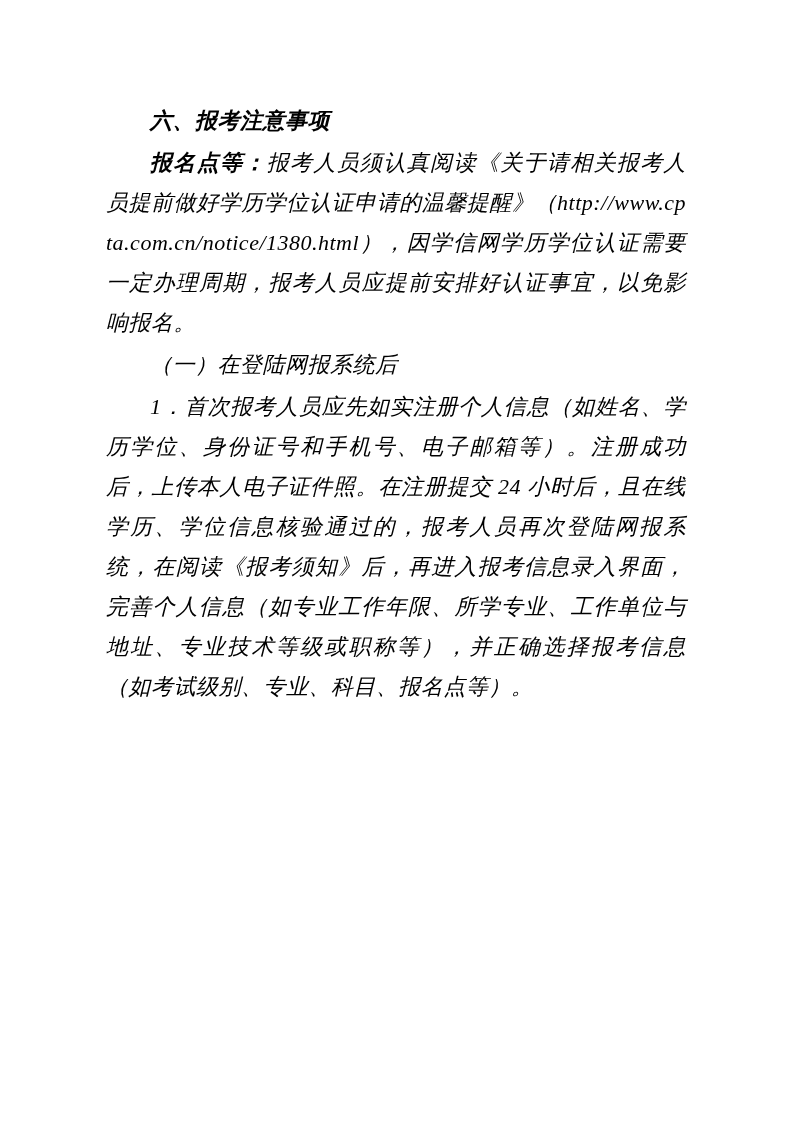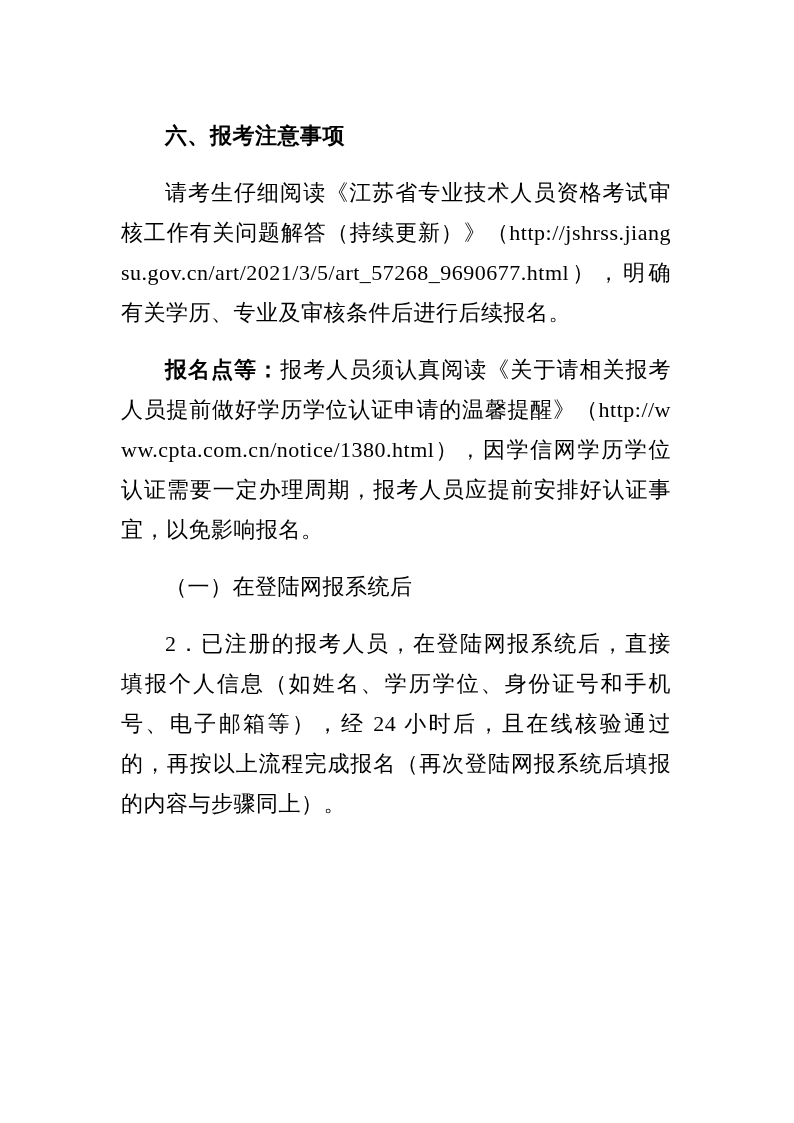--- a/index.html
+++ b/index.html
@@ -19,53 +19,53 @@
     overflow: hidden;
   }
   .content {
     position: absolute;
     left: 104px;
     top: 99px;
     width: 584px;
     color: #000000;
   }
   .content p {
-    margin: 17px;
+    margin: 2px;
     font-family: "Liberation Serif", "DejaVu Serif", serif;
     font-size: 22px;
     line-height: 40px;
     letter-spacing: 0.5px;
     text-indent: 2em;
     text-align: justify;
     text-justify: inter-character;
     word-break: break-all;
     color: #000000;
+    font-style: italic;
   }
   .content p.heading {
     font-family: "Liberation Sans", "DejaVu Sans", sans-serif;
     font-weight: 700;
     text-align: left;
     word-break: normal;
   }
   .lead-bold {
     font-family: "Liberation Sans", "DejaVu Sans", sans-serif;
     font-weight: 700;
   }
 </style>
 </head>
 <body>
 
 <div class="page">
   <div class="content">
 
     <p class="heading">六、报考注意事项</p>
 
-    <p class="body">请考生仔细阅读《江苏省专业技术人员资格考试审核工作有关问题解答（持续更新）》（http://jshrss.jiangsu.gov.cn/art/2021/3/5/art_57268_9690677.html），明确有关学历、专业及审核条件后进行后续报名。</p>
 
     <p class="body"><span class="lead-bold">报名点等：</span><span>报考人员须认真阅读《关于请相关报考人员提前做好学历学位认证申请的温馨提醒》（http://www.cpta.com.cn/notice/1380.html），因学信网学历学位认证需要一定办理周期，报考人员应提前安排好认证事宜，以免影响报名。</span></p>
 
     <p class="body">（一）在登陆网报系统后</p>
 
+    <p class="body">1．首次报考人员应先如实注册个人信息（如姓名、学历学位、身份证号和手机号、电子邮箱等）。注册成功后，上传本人电子证件照。在注册提交 24 小时后，且在线学历、学位信息核验通过的，报考人员再次登陆网报系统，在阅读《报考须知》后，再进入报考信息录入界面，完善个人信息（如专业工作年限、所学专业、工作单位与地址、专业技术等级或职称等），并正确选择报考信息（如考试级别、专业、科目、报名点等）。</p>
 
-    <p class="body">2．已注册的报考人员，在登陆网报系统后，直接填报个人信息（如姓名、学历学位、身份证号和手机号、电子邮箱等），经 24 小时后，且在线核验通过的，再按以上流程完成报名（再次登陆网报系统后填报的内容与步骤同上）。</p>
 
   </div>
 </div>
 
 </body></html>

